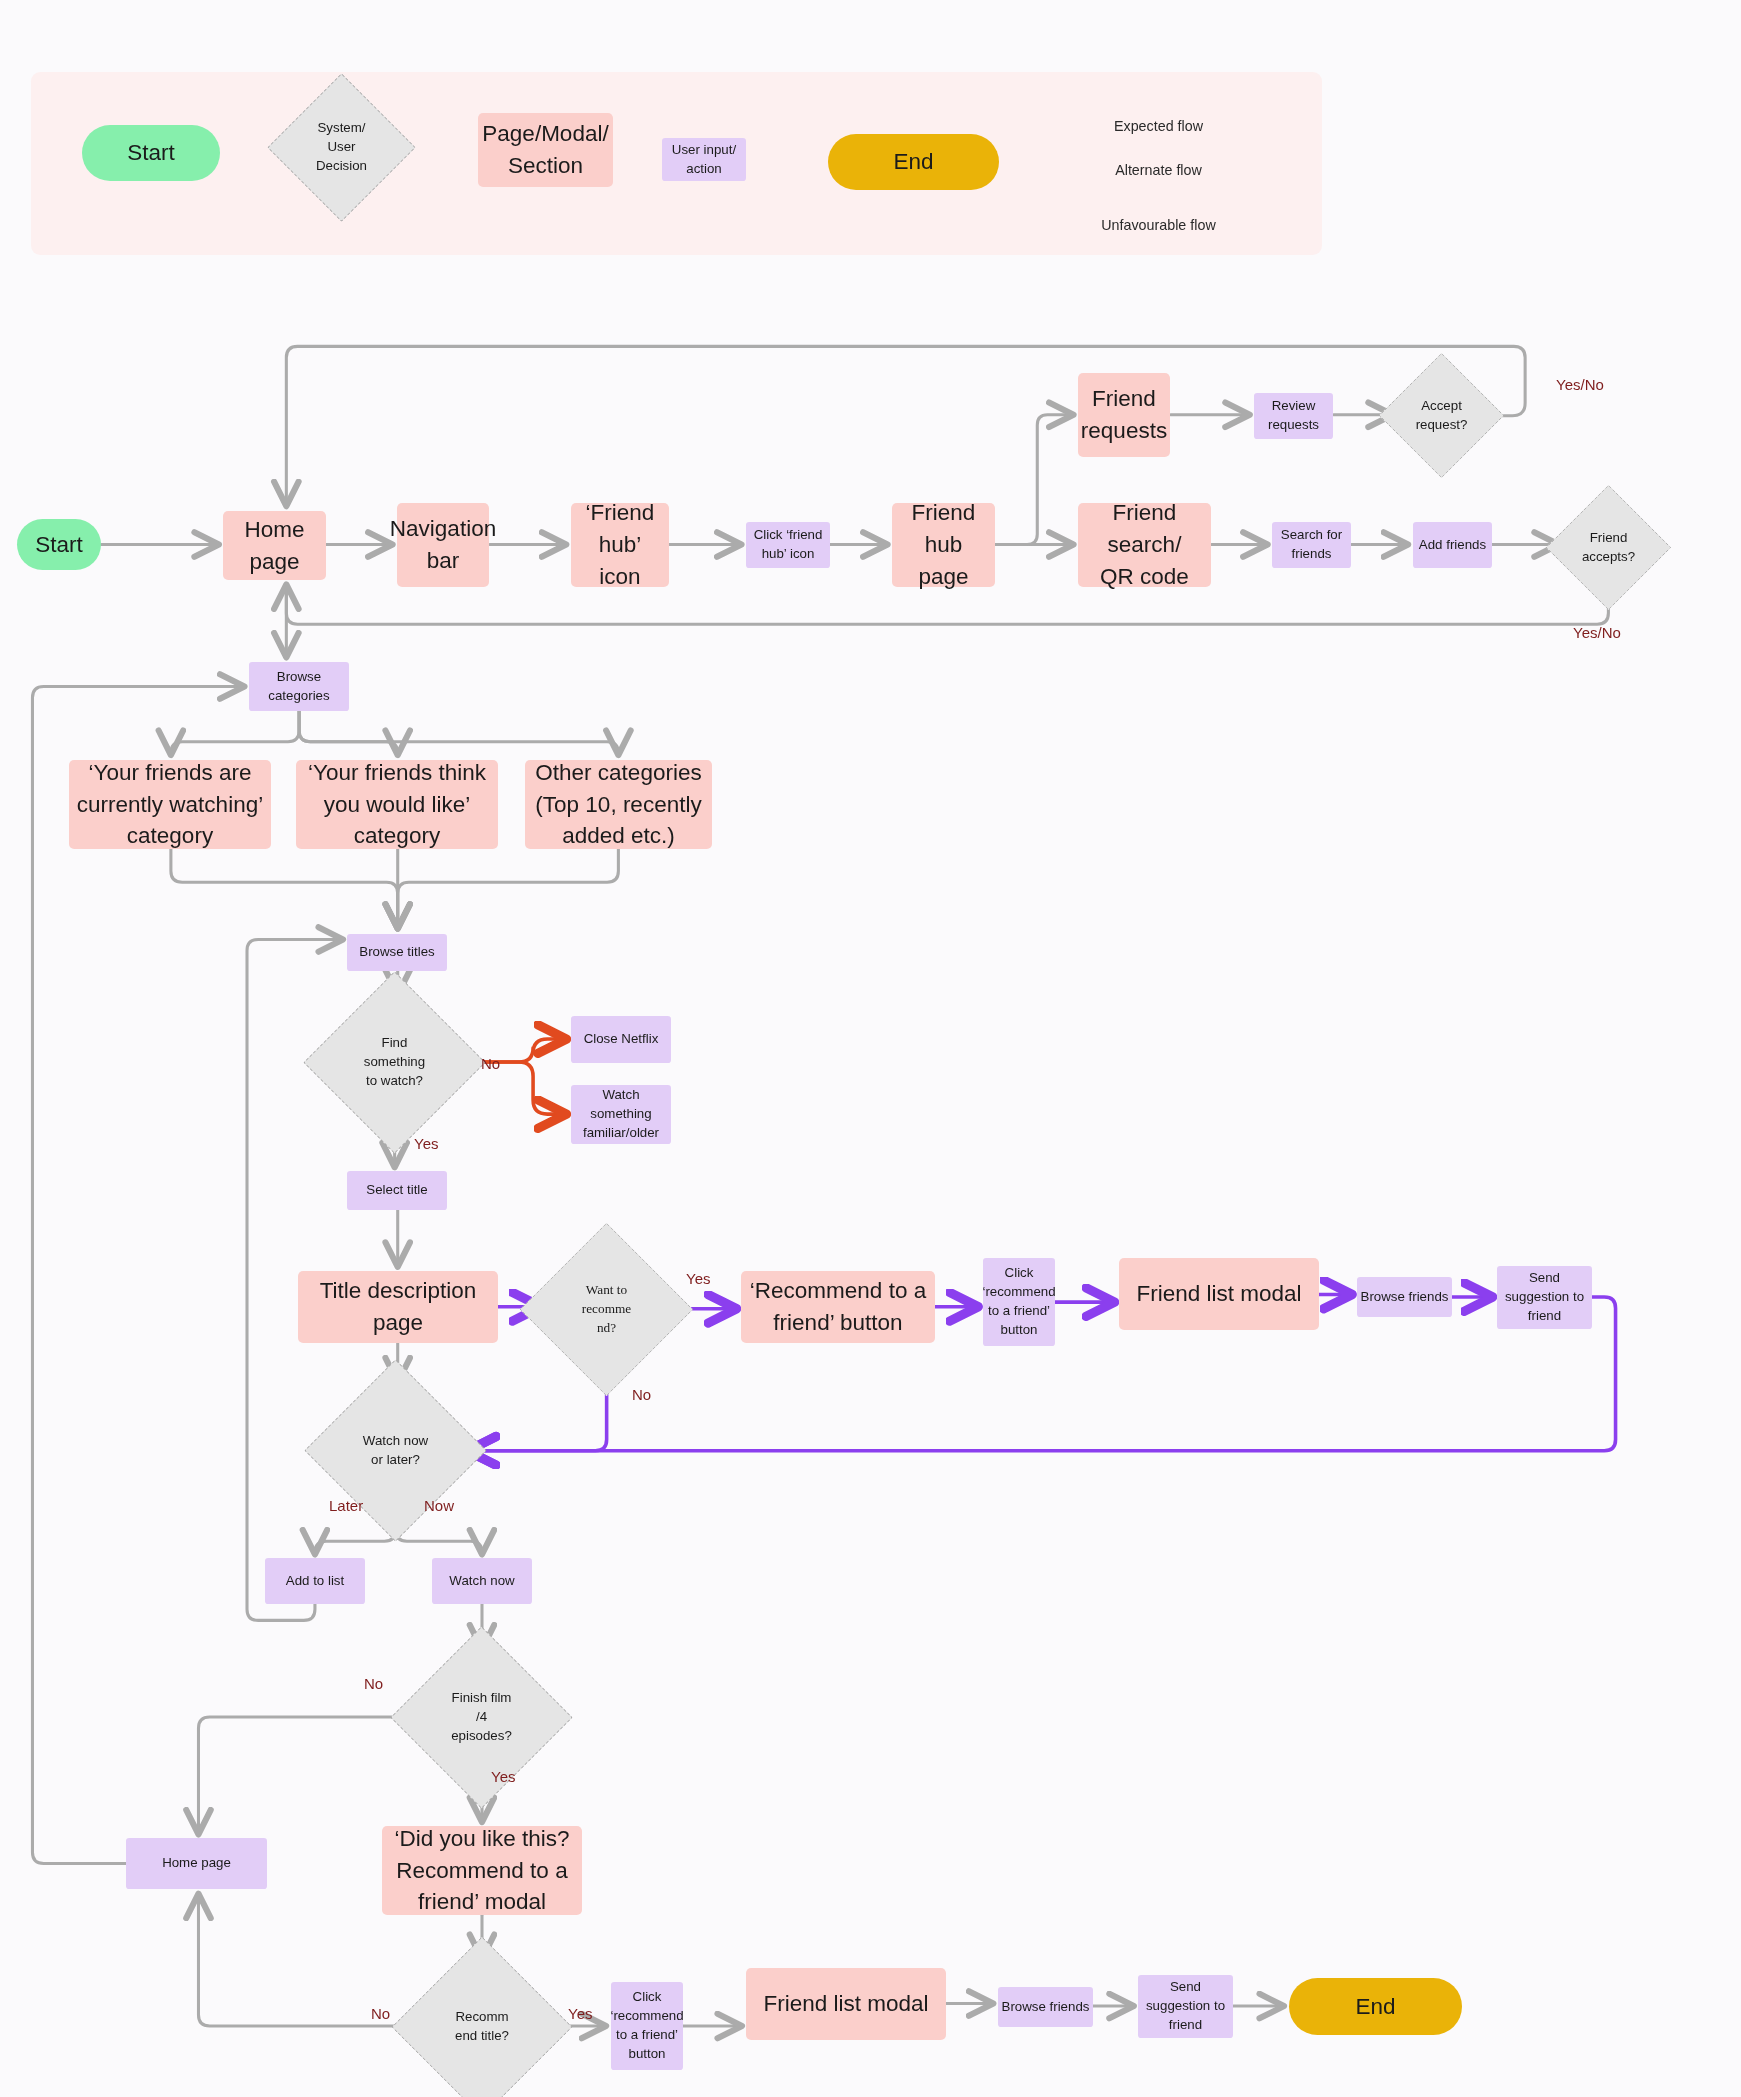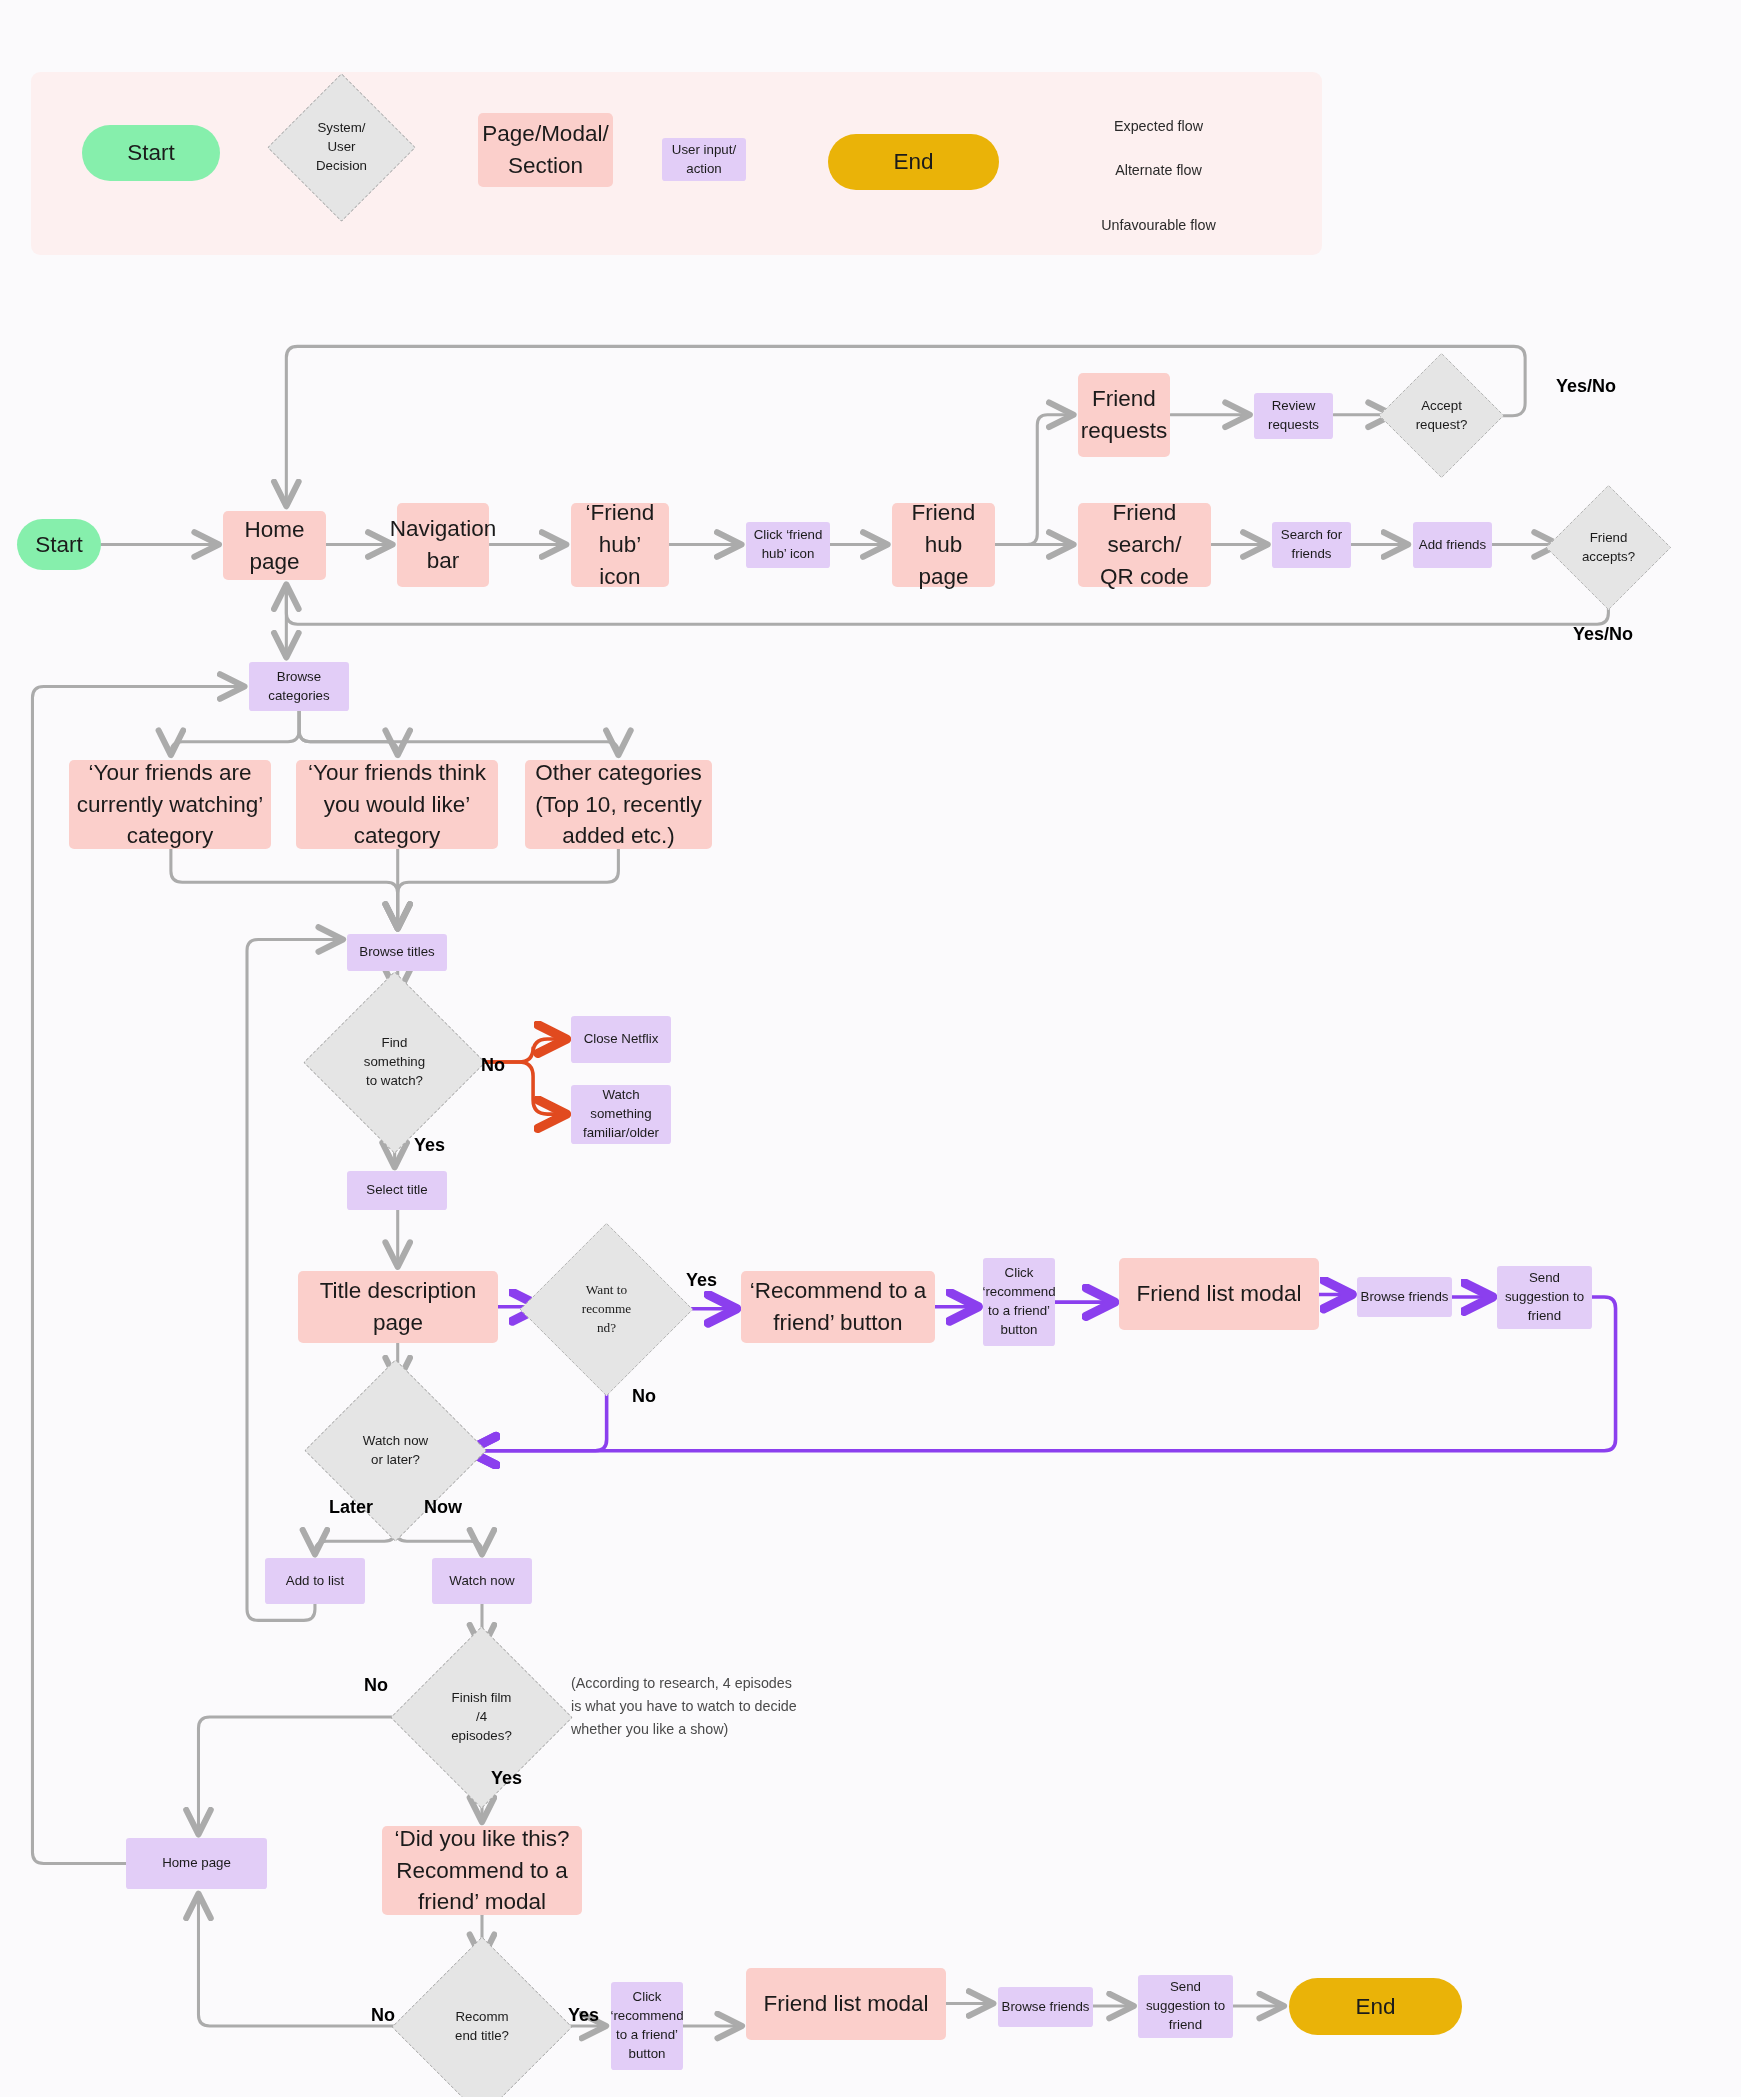--- a/index.html
+++ b/index.html
@@ -46,23 +46,22 @@
   }
   .n-decision .dlabel{position:relative;z-index:2;padding:0 2px;}
 
   
   #legend{
     position:absolute;left:31px;top:72px;width:1291px;height:183px;
     background:#FDF0F0;border-radius:9.2px;z-index:2;
   }
   .leg-txt{position:absolute;font-size:14.3px;color:#2a2a2a;text-align:center;z-index:6;}
   .edge-label{
-    position:absolute;font-size:18px;color:#000000;z-index:6;
+    position:absolute;font-size:15px;color:#7f1d1d;z-index:6;
     white-space:nowrap;
-    font-weight:bold;
   }
   .note{
     position:absolute;font-size:14.3px;color:#4a4a4a;line-height:1.6;
     z-index:6;white-space:pre-line;
   }
 </style>
 </head>
 <body>
 
 <div id="canvas">
@@ -212,23 +211,20 @@
 
   <div class="node n-action" style="left:432px;top:1558px;width:100px;height:46px;">Watch now</div>
 
   <div class="node n-decision" style="left:417px;top:1653px;width:129px;height:129px;">
     <div class="dia"></div>
     <div class="dlabel">Finish film
 /4
 episodes?</div>
   </div>
 
-  <div class="note" style="left:571px;top:1672px;width:409px;">(According to research, 4 episodes
-is what you have to watch to decide
-whether you like a show)</div>
 
   <div class="edge-label" style="left:364px;top:1675px;">No</div>
   <div class="edge-label" style="left:491px;top:1768px;">Yes</div>
 
   <div class="node n-page" style="left:382px;top:1826px;width:200px;height:89px;">‘Did you like this?
 Recommend to a
 friend’ modal</div>
 
   <div class="node n-action" style="left:126px;top:1838px;width:141px;height:51px;">Home page</div>
 

